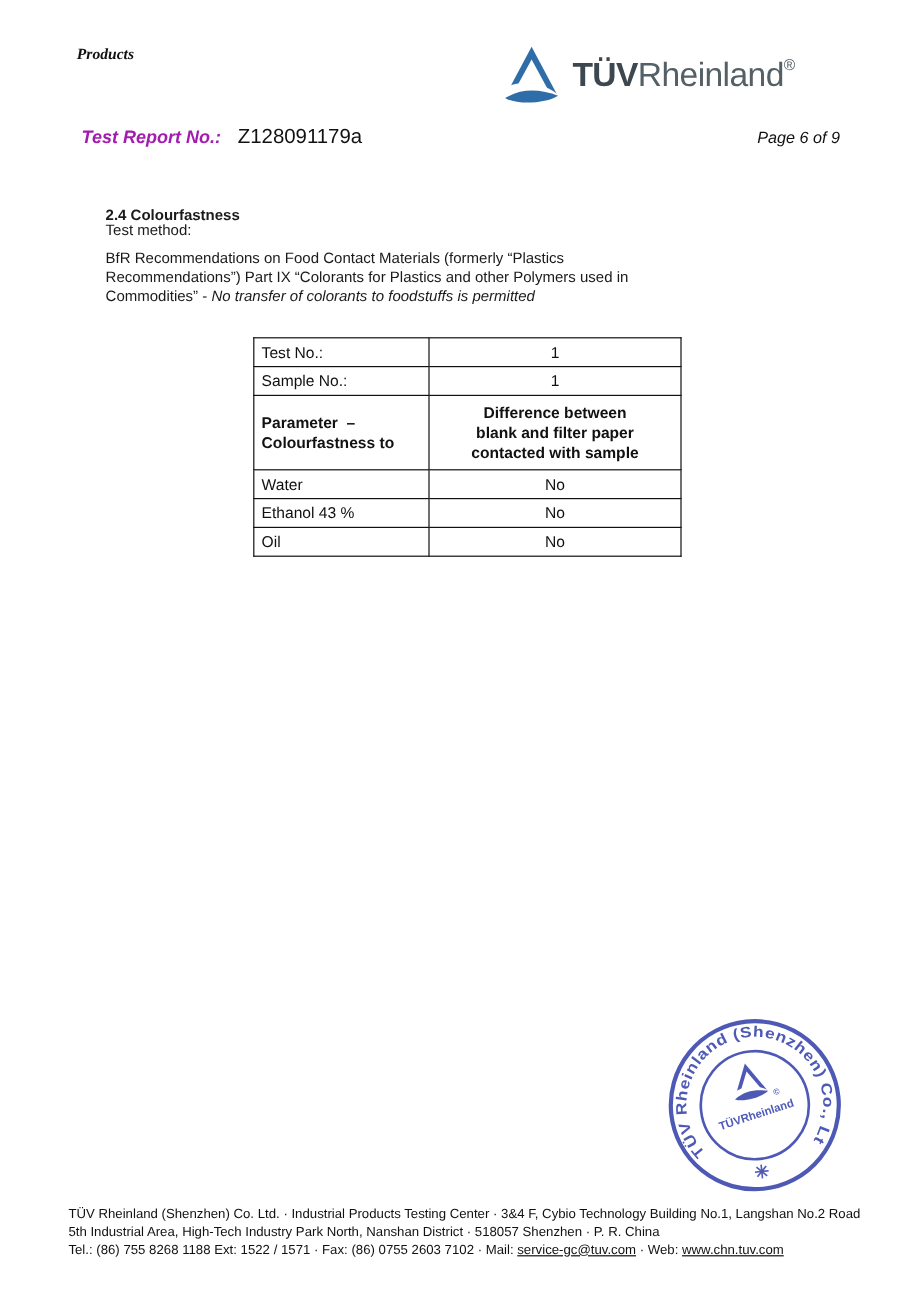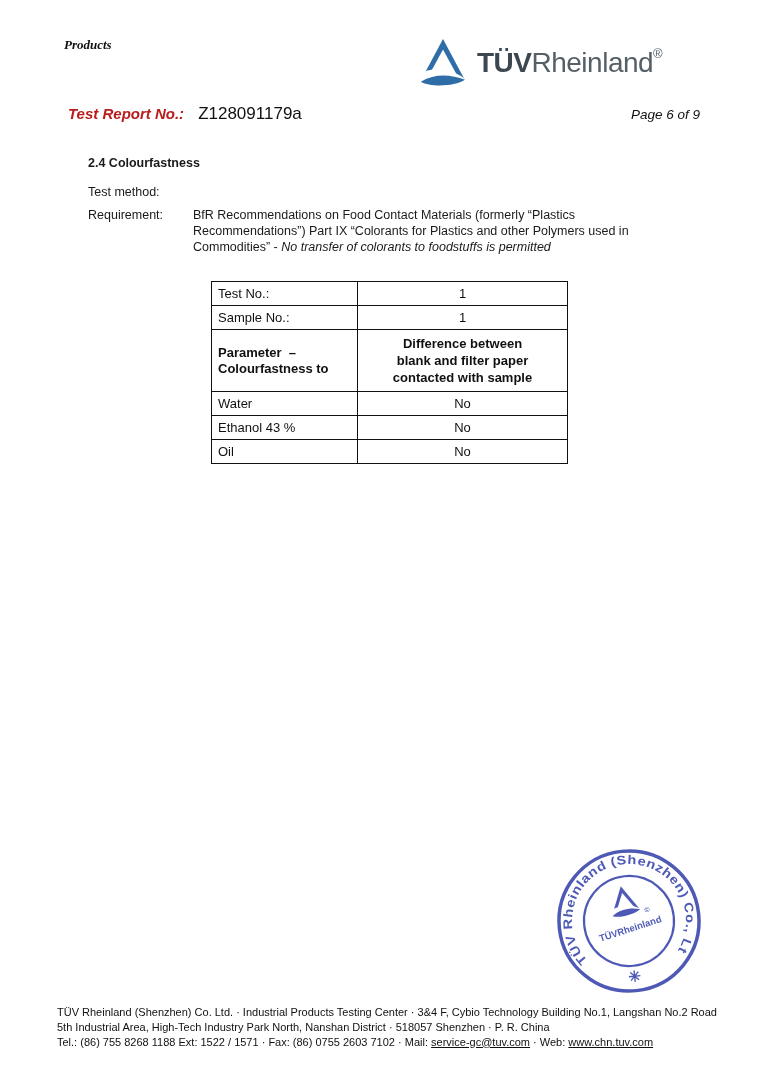--- a/index.html
+++ b/index.html
@@ -15,25 +15,25 @@
     font-weight:bold; font-style:italic; font-size:13px; color:#111;
   }
   .logo { position:absolute; left:418px; top:36px; display:flex; align-items:center; }
   .logo-triangle { width:50px; height:52px; }
   .logo-text { margin-left:9px; font-size:28px; letter-spacing:-0.5px; white-space:nowrap; }
   .logo-tuv { font-weight:bold; color:#3d4750; }
   .logo-rheinland { font-weight:400; color:#555f66; }
   .logo-reg { font-size:13px; color:#555f66; vertical-align:14px; font-weight:400; }
 
   .report-line { position:absolute; left:68px; top:104px; width:632px; display:flex; align-items:baseline; }
-  .report-label { font-weight:bold; font-style:italic; font-size:15px; color:#b91c1c; }
+  .report-label { font-weight:bold; font-style:italic; font-size:15px; color:#a21caf; }
   .report-value { font-weight:normal; font-size:17px; margin-left:14px; color:#111; }
   .page-no { margin-left:auto; font-style:italic; font-size:13.5px; color:#111; }
 
-  .section-title { position:absolute; left:88px; top:156px; font-size:12.5px; font-weight:bold; }
+  .section-title { position:absolute; left:88px; top:172px; font-size:12.5px; font-weight:bold; }
 
   .kv-row { position:absolute; left:88px; display:flex; font-size:12.5px; line-height:16px; }
   .kv-label { width:105px; flex:0 0 105px; }
   .kv-value { width:505px; }
   .row-method { top:184px; }
   .row-requirement { top:207px; }
   .req-line { display:block; }
   .req-last { display:inline; }
   .req-italic { font-style:italic; }
 
@@ -84,21 +84,20 @@
   <span class="page-no">Page 6 of 9</span>
 </div>
 
 <div class="section-title">2.4 Colourfastness</div>
 
 <div class="kv-row row-method">
   <span class="kv-label">Test method:</span>
 </div>
 
 <div class="kv-row row-requirement">
-  <span class="kv-label">Requirement:</span>
   <span class="kv-value">
     <span class="req-line">BfR Recommendations on Food Contact Materials (formerly “Plastics</span>
     <span class="req-line">Recommendations”) Part IX “Colorants for Plastics and other Polymers used in</span>
     <span class="req-last">Commodities” - </span><span class="req-italic">No transfer of colorants to foodstuffs is permitted</span>
   </span>
 </div>
 
 <table class="results">
   <tbody>
     <tr>

